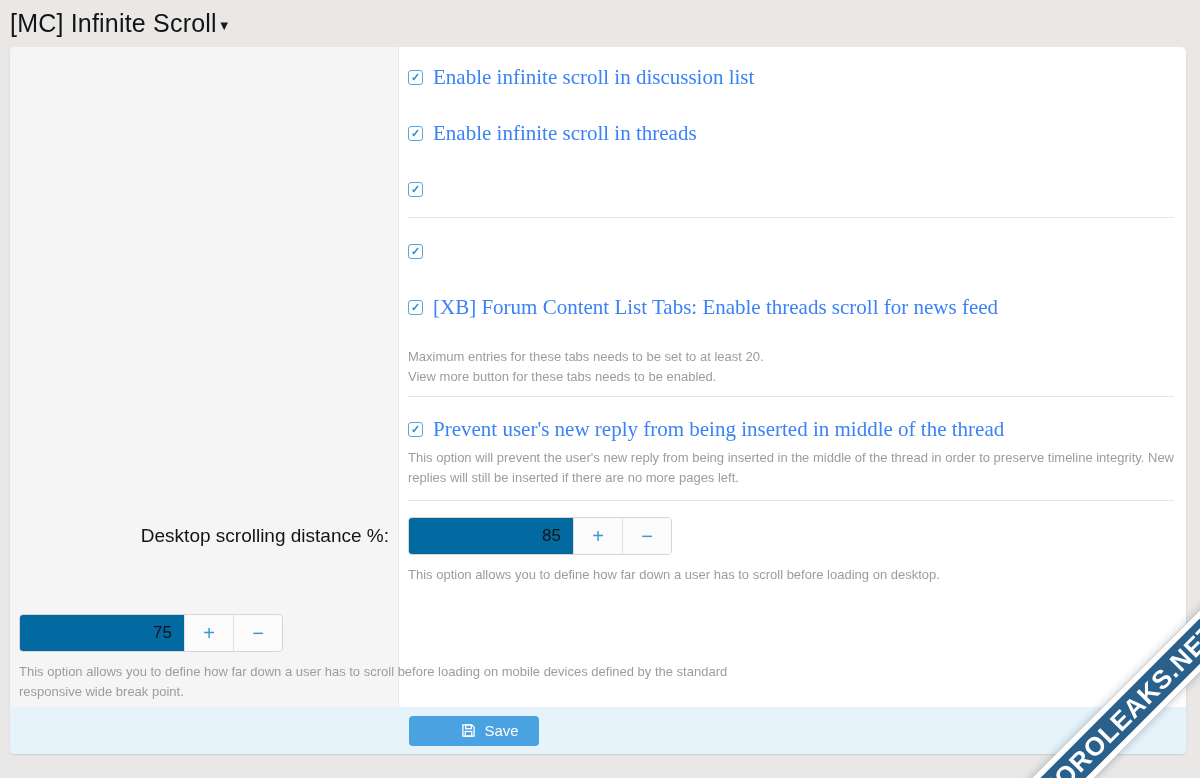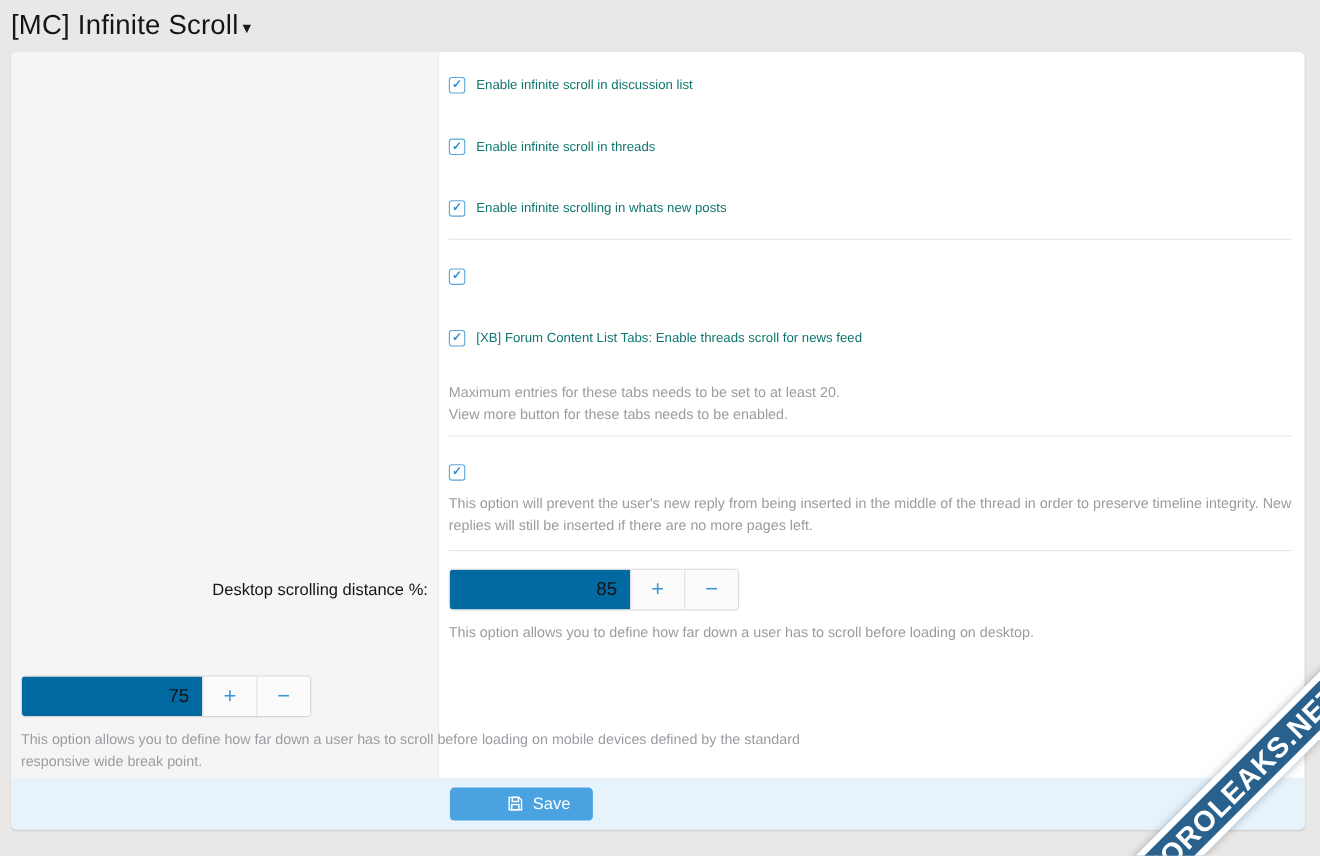--- a/index.html
+++ b/index.html
@@ -58,21 +58,21 @@
 
   .opt-row { display: flex; }
   .label-cell {
     width: 389px;
     flex: 0 0 389px;
     height: 38px;
     display: flex;
     align-items: center;
     justify-content: flex-end;
     padding-right: 10px;
-    font-size: 15px;
+    font-size: 19px;
     color: #141414;
   }
   .content-cell { flex: 1; padding-left: 9px; padding-right: 12px; }
 
   .cb-row { height: 32px; display: flex; align-items: center; margin-bottom: 24px; }
   .cb-row.last { margin-bottom: 0; }
 
   .checkbox {
     width: 15px; height: 15px;
     border: 1px solid #58a6da;
@@ -81,21 +81,21 @@
     display: inline-flex;
     align-items: center;
     justify-content: center;
     font-size: 11px;
     font-weight: bold;
     color: #2f8ccc;
     line-height: 1;
     cursor: pointer;
     flex: 0 0 15px;
   }
-  .cb-label { margin-left: 10px; font-size: 12px; color: #0f766e; cursor: pointer; }
+  .cb-label { margin-left: 10px; font-size: 21px; color: #3b82f6; cursor: pointer; font-family: Liberation Serif, serif; }
 
   .divider {
     height: 1px;
     background: #e5e5e5;
     margin-left: 398px;
     margin-right: 12px;
   }
   .divider.d1 { margin-top: 6px; margin-bottom: 17px; }
   .divider.d2 { margin-top: 9px; margin-bottom: 16px; }
   .divider.d3 { margin-top: 12px; margin-bottom: 16px; }
@@ -229,21 +229,20 @@
           <span class="cb-label">Enable infinite scroll in threads</span>
         </div>
       </div>
     </div>
 
     <div class="opt-row">
       <div class="label-cell"></div>
       <div class="content-cell">
         <div class="cb-row last">
           <span class="checkbox">✓</span>
-          <span class="cb-label">Enable infinite scrolling in whats new posts</span>
         </div>
       </div>
     </div>
 
     <div class="divider d1"></div>
 
     <div class="opt-row">
       <div class="label-cell"></div>
       <div class="content-cell">
         <div class="cb-row">
@@ -266,20 +265,21 @@
       </div>
     </div>
 
     <div class="divider d2"></div>
 
     <div class="opt-row">
       <div class="label-cell"></div>
       <div class="content-cell">
         <div class="cb-row last">
           <span class="checkbox">✓</span>
+          <span class="cb-label">Prevent user's new reply from being inserted in middle of the thread</span>
         </div>
         <div class="explain explain-inline">This option will prevent the user's new reply from being inserted in the middle of the thread in order to preserve timeline integrity. New replies will still be inserted if there are no more pages left.</div>
       </div>
     </div>
 
     <div class="divider d3"></div>
 
     <div class="opt-row">
       <div class="label-cell">Desktop scrolling distance %:</div>
       <div class="content-cell">

